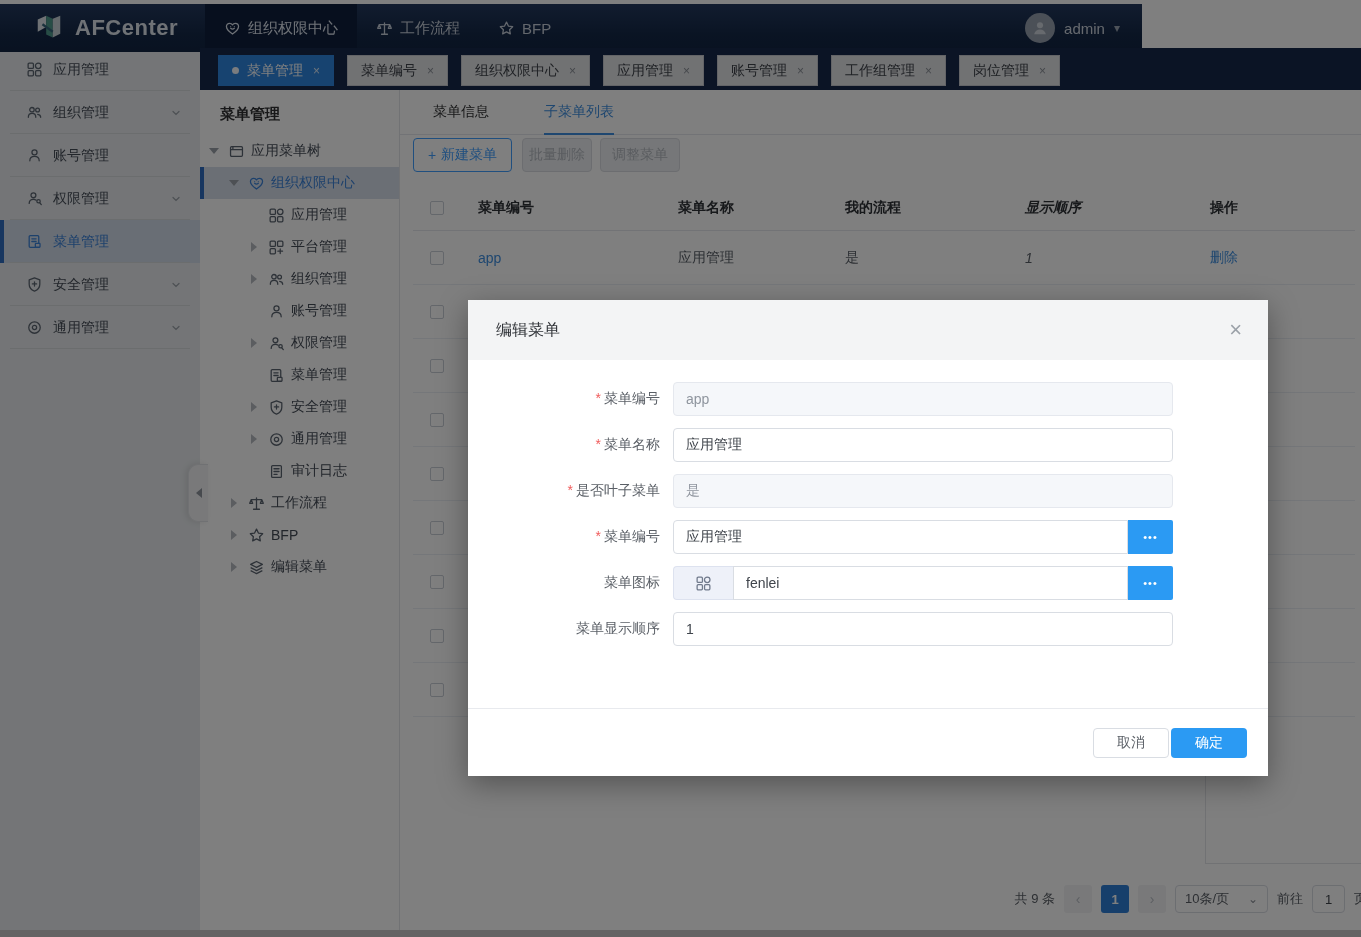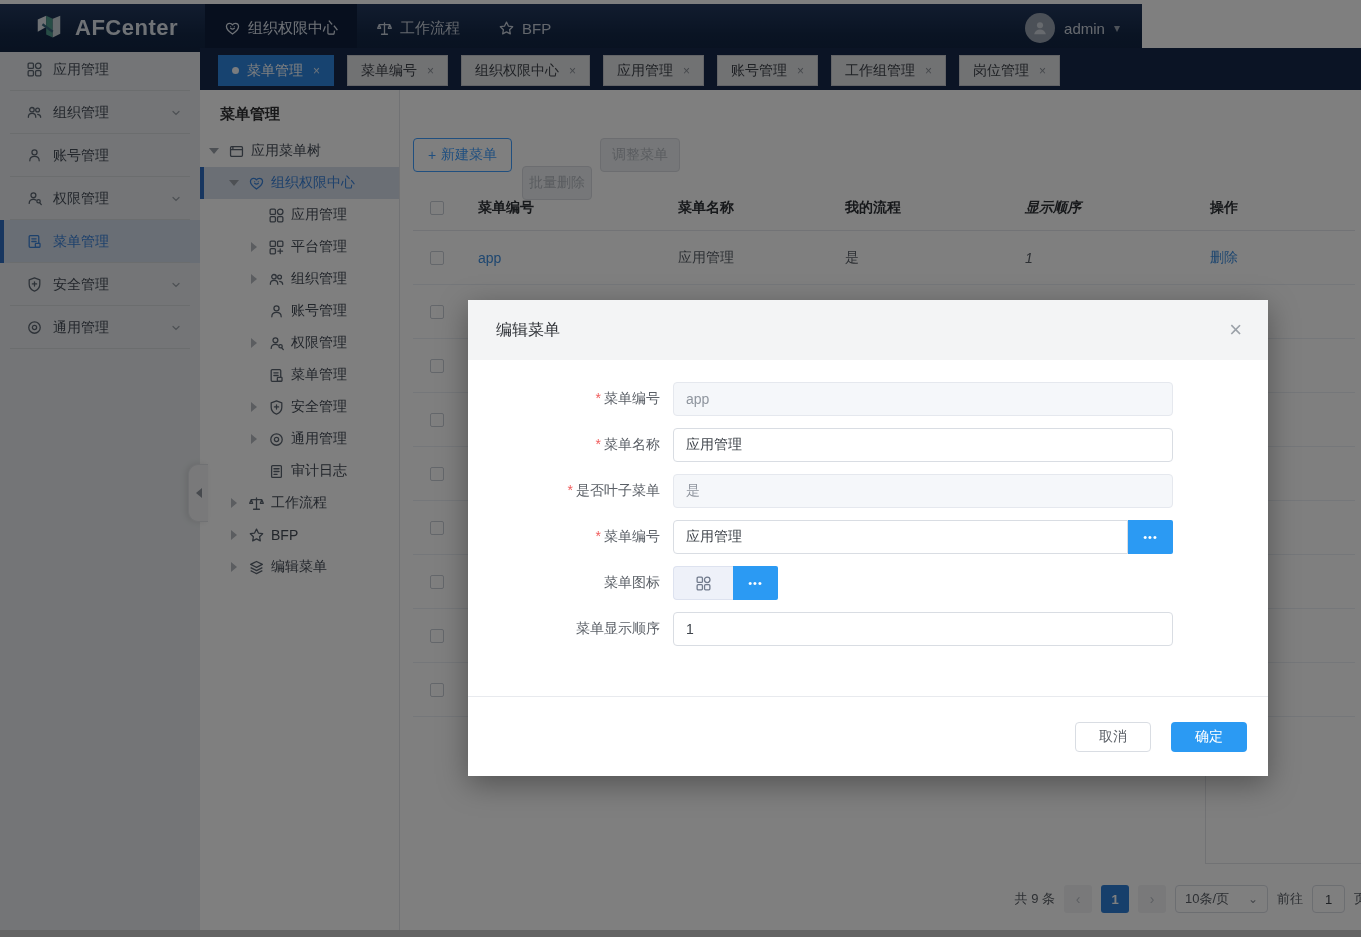--- a/index.html
+++ b/index.html
@@ -64,21 +64,21 @@
   
   .main{position:absolute;left:400px;top:90px;width:961px;height:847px;background:#fff;z-index:5;}
   .view-tabs{height:45px;border-bottom:1px solid #e4e7ed;display:flex;gap:55px;padding-left:33px;}
   .view-tab{font-size:14px;color:#303133;line-height:43px;position:relative;cursor:pointer;}
   .view-tab.active{color:#3f8fe0;}
   .view-tab.active::after{content:"";position:absolute;left:0;right:0;bottom:-1px;height:2px;background:#3f8fe0;}
 
   .btn{display:inline-flex;align-items:center;justify-content:center;border-radius:4px;font-size:14px;cursor:pointer;}
   .btn-new{position:absolute;left:13px;top:48px;width:99px;height:34px;background:#fff;border:1px solid #409eff;color:#409eff;gap:5px;}
   .btn-dis{position:absolute;top:48px;height:34px;background:#edeff2;border:1px solid #d8dbe0;color:#b4b9c0;cursor:not-allowed;}
-  .btn-batch{left:122px;width:70px;margin-top:28px;}
+  .btn-batch{left:122px;width:70px;}
   .btn-adjust{left:200px;width:80px;}
   .search-group{position:absolute;top:48px;right:14px;width:479px;height:34px;display:flex;}
   .search-box{flex:1;position:relative;}
   .search-box input{width:100%;height:34px;border:1px solid #d8dce2;border-right:none;border-radius:4px 0 0 4px;
                     padding:0 10px 0 34px;font-size:14px;color:#3f444b;outline:none;font-family:inherit;}
   .search-box input::placeholder{color:#aeb3bb;}
   .search-ic{position:absolute;left:10px;top:8px;color:#b4b9c0;}
   .btn-adv{width:62px;height:34px;background:#2f86e8;color:#fff;border:none;border-radius:0 4px 4px 0;gap:3px;font-size:14px;}
 
   .table{position:absolute;left:13px;top:95px;width:942px;}
@@ -120,22 +120,22 @@
   .inp{width:500px;height:34px;border:1px solid #d9dde3;border-radius:4px;padding:0 12px;font-size:14px;
        color:#3f444b;outline:none;font-family:inherit;background:#fff;}
   .inp.dis{background:#f5f7fa;border-color:#e5e8ee;color:#8f959e;}
   .igroup{display:flex;width:500px;}
   .igroup .inp{flex:1;border-radius:4px 0 0 4px;width:auto;}
   .dots-btn{width:45px;height:34px;background:#2b9af3;color:#fff;border:none;border-radius:0 2px 2px 0;
             font-size:11px;letter-spacing:1px;display:flex;align-items:center;justify-content:center;cursor:pointer;}
   .icon-box{width:60px;height:34px;background:#eef1f9;border:1px solid #dde2ef;border-right:none;
             border-radius:4px 0 0 4px;display:flex;align-items:center;justify-content:center;color:#707a8c;}
   .icon-box + .inp{border-radius:0;}
-  .modal-footer{position:absolute;left:0;right:0;bottom:0;height:80px;border-top:1px solid #e8eaee;
-                display:flex;align-items:center;justify-content:flex-end;gap:20px;padding-right:21px;}
+  .modal-footer{position:absolute;left:0;right:0;bottom:0;height:68px;border-top:1px solid #e8eaee;
+                display:flex;align-items:center;justify-content:flex-end;gap:2px;padding-right:21px;}
   .btn-cancel{width:76px;height:30px;border:1px solid #d9dde3;border-radius:4px;background:#fff;color:#5a5f66;font-size:14px;}
   .btn-confirm{width:76px;height:30px;border:none;border-radius:4px;background:#2b9af3;color:#fff;font-size:14px;}
 </style>
 </head>
 <body>
 
 <div class="app">
 
   <div class="topbar">
     <div class="brand">
@@ -442,20 +442,28 @@
       </svg>
       <span>编辑菜单</span>
     </div>
   </div>
 
   <div class="collapse-handle">
     <span class="handle-arr"></span>
   </div>
 
   <div class="main">
+    <div class="view-tabs">
+      <div class="view-tab">
+        <span>菜单信息</span>
+      </div>
+      <div class="view-tab active">
+        <span>子菜单列表</span>
+      </div>
+    </div>
 
     <button class="btn btn-new">
       <span>+</span>
       <span>新建菜单</span>
     </button>
     <button class="btn btn-dis btn-batch">
       <span>批量删除</span>
     </button>
     <button class="btn btn-dis btn-adjust">
       <span>调整菜单</span>
@@ -567,20 +575,21 @@
         <span class="field-label"><span>菜单图标</span></span>
         <span class="igroup">
           <span class="icon-box">
             <svg class="ic" viewBox="0 0 16 16" fill="none" stroke="currentColor" stroke-width="1.2">
               <rect x="2" y="2" width="5" height="5" rx="1"></rect>
                 <circle cx="11.5" cy="4.5" r="2.6"></circle>
                 <rect x="2" y="9" width="5" height="5" rx="1"></rect>
                 <rect x="9" y="9" width="5" height="5" rx="1"></rect>
             </svg>
           </span>
+          <input class="inp" style="width: 395px; flex: 0 0 auto;" value="fenlei">
           <button class="dots-btn">
               <span>•••</span>
             </button>
         </span>
       </div>
 
       <div class="field">
         <span class="field-label"><span>菜单显示顺序</span></span>
         <input class="inp" value="1" style="">
       </div>

